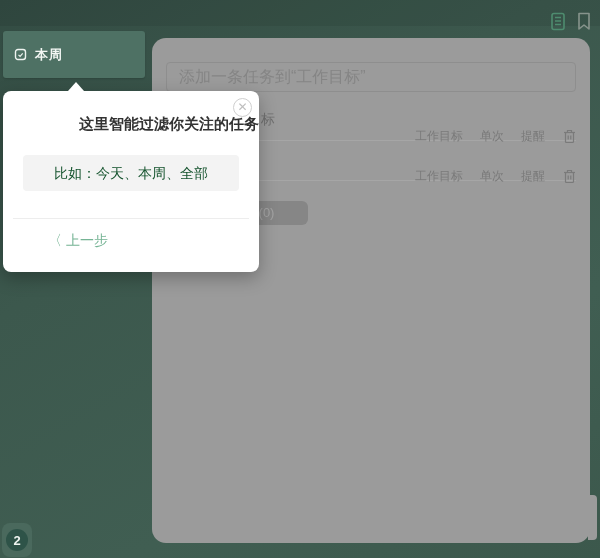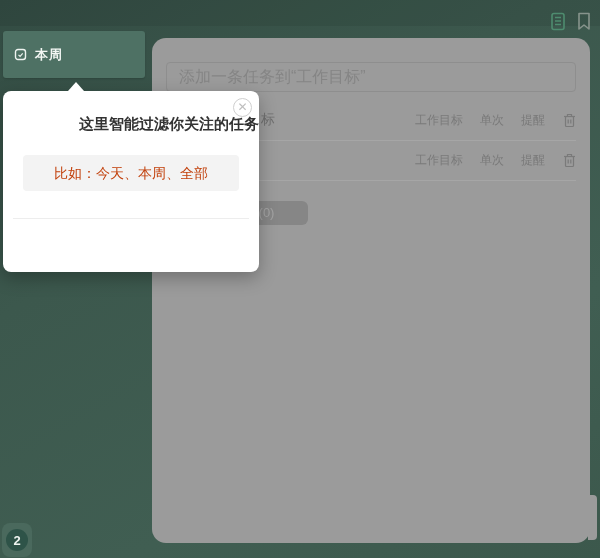--- a/index.html
+++ b/index.html
@@ -11,21 +11,21 @@
 
   
   .panel{position:absolute;left:152px;top:38px;width:438px;height:505px;background:#9b9b9b;border-radius:14px;}
   .panel-tab{position:absolute;left:588px;top:495px;width:9px;height:45px;background:#9b9b9b;border-radius:0 4px 4px 0;}
   .add-input{position:absolute;left:14px;top:24px;width:410px;height:30px;box-sizing:border-box;
              background:transparent;border:1px solid #8e8e8e;border-radius:4px;padding:0 12px;
              font-size:16px;color:#6f6f6f;outline:none;}
   .add-input::placeholder{color:#858585;opacity:1;}
   .task-row{position:absolute;left:16px;width:408px;height:40px;border-bottom:1px solid #a6a6a6;}
   .task-row .title{position:absolute;left:93px;top:11px;font-size:14px;color:#6f6f6f;}
-  .row-right{position:absolute;right:0;top:0;height:40px;display:flex;align-items:center;column-gap:17px;margin-left:13px;}
+  .row-right{position:absolute;right:0;top:16px;height:40px;display:flex;align-items:center;column-gap:17px;margin-left:13px;}
   .meta{font-size:12px;color:#7a7a7a;}
   .trash-btn{width:14px;height:16px;display:flex;align-items:center;justify-content:center;cursor:pointer;}
   .done-btn{position:absolute;left:73px;top:163px;width:83px;height:24px;background:#868686;border:none;
             border-radius:6px;color:#a3a3a3;font-size:13px;line-height:24px;text-align:center;padding:0;}
 
   
   .side-item{position:absolute;left:3px;top:31px;width:142px;height:47px;background:#4e7164;border-radius:3px;
              display:flex;align-items:center;padding-left:11px;box-sizing:border-box;cursor:pointer;
              box-shadow:0 1px 2px rgba(0,0,0,0.15);}
   .side-item .lbl{color:#f2f6f3;font-size:13px;font-weight:bold;margin-left:8px;letter-spacing:1px;}
@@ -43,21 +43,21 @@
   
   .pop-arrow{position:absolute;left:68px;top:82px;width:0;height:0;
              border-left:8px solid transparent;border-right:8px solid transparent;border-bottom:9px solid #ffffff;z-index:6;}
   .popover{position:absolute;left:3px;top:91px;width:256px;height:181px;background:#ffffff;border-radius:8px;
            box-shadow:0 6px 18px rgba(0,0,0,0.28);z-index:5;}
   .pop-close{position:absolute;right:7px;top:7px;width:19px;height:19px;border-radius:50%;border:1px solid #cfcfcf;
              color:#bdbdbd;font-size:12px;line-height:17px;text-align:center;cursor:pointer;box-sizing:border-box;
              background:#fff;}
   .pop-title{position:absolute;left:0;top:24px;width:100%;text-align:right;font-size:15px;font-weight:bold;color:#333;}
   .pop-example{position:absolute;left:20px;top:64px;width:216px;height:36px;background:#f3f3f3;border-radius:4px;
-               font-size:14px;color:#c2410c;line-height:36px;text-align:center;}
+               font-size:14px;color:#14532d;line-height:36px;text-align:center;}
   .pop-divider{position:absolute;left:10px;right:10px;top:127px;height:1px;background:#ededed;}
   .pop-links{position:absolute;left:0;top:135px;width:100%;box-sizing:border-box;padding:0 45px;
              display:flex;justify-content:space-between;}
   .pop-link{color:#76b495;font-size:14px;line-height:28px;cursor:pointer;text-decoration:none;}
 </style>
 </head>
 <body>
 
 <div id="stage">
   <div id="topband"></div>
@@ -137,15 +137,16 @@
     <div class="badge">2</div>
   </div>
 
   <div class="pop-arrow"></div>
   <div class="popover">
     <div class="pop-close">✕</div>
     <div class="pop-title">这里智能过滤你关注的任务</div>
     <div class="pop-example">比如：今天、本周、全部</div>
     <div class="pop-divider"></div>
     <div class="pop-links">
+      <a class="pop-link">〈 上一步</a>
     </div>
   </div>
 </div>
 
 </body></html>

